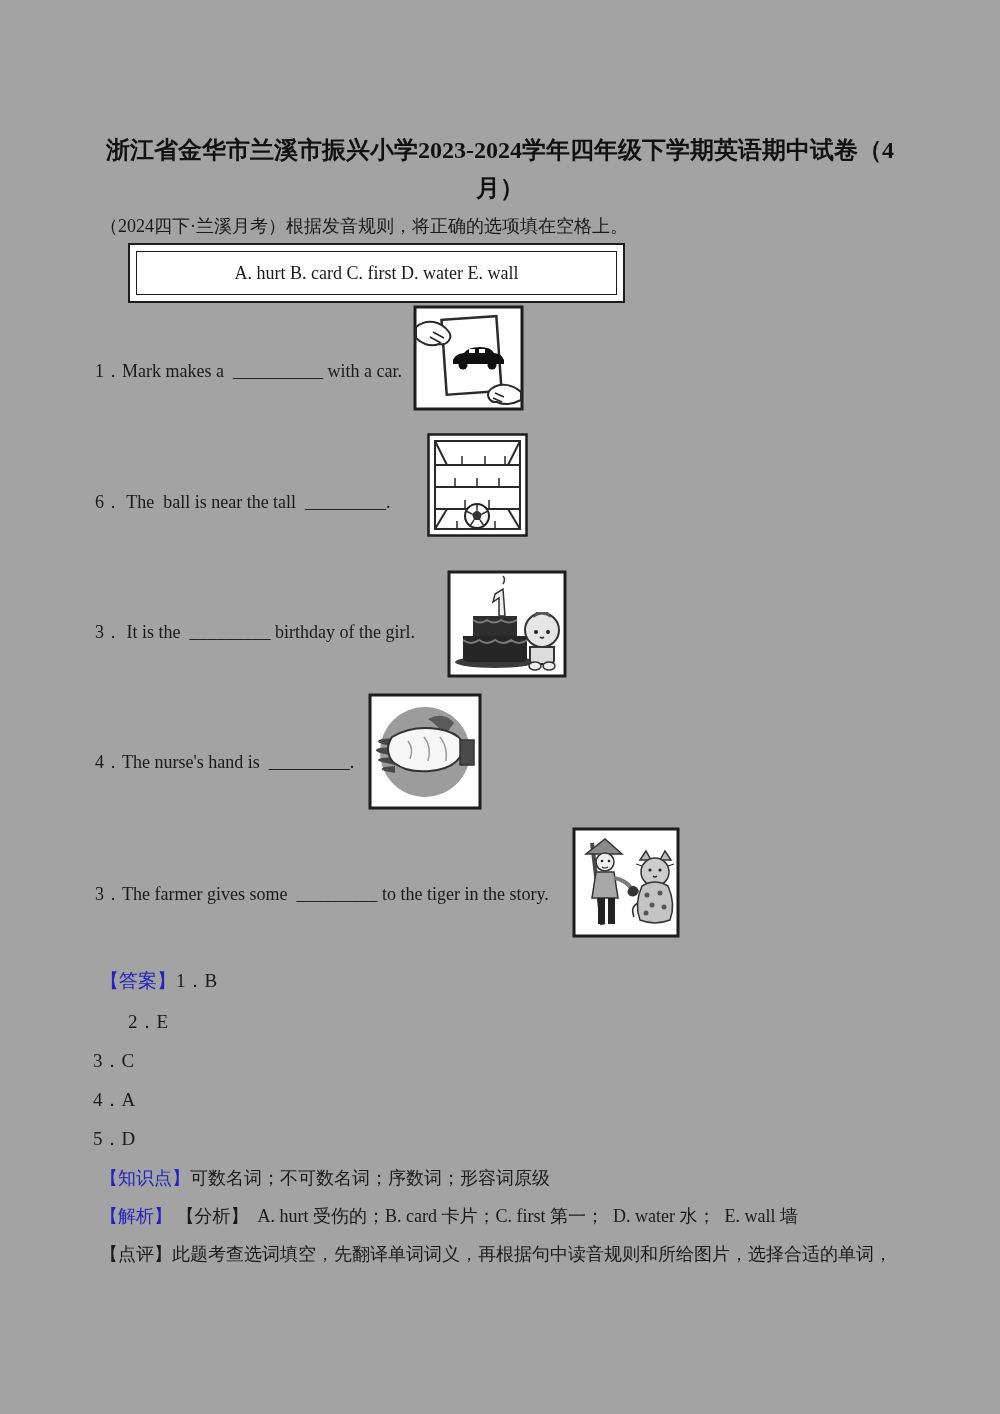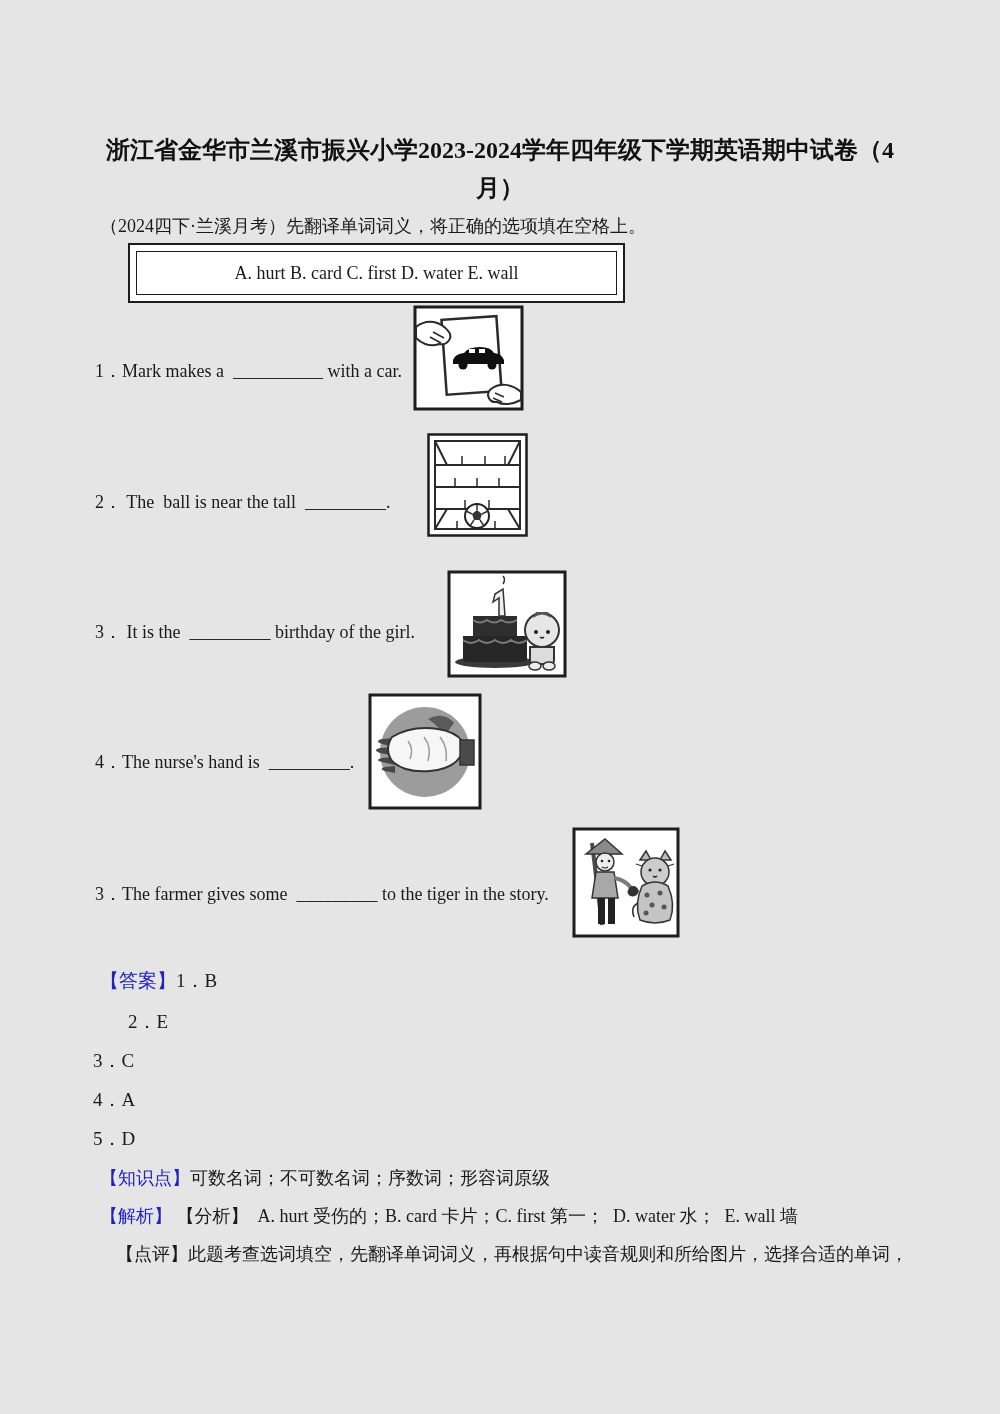--- a/index.html
+++ b/index.html
@@ -2,21 +2,21 @@
 <html style="--accent: #2222c0; --ink: #1a1a1a;"><head>
 <meta charset="utf-8">
 <style>
   :root { --accent: #2222c0; --ink: #1a1a1a; }
   * { margin: 0; padding: 0; box-sizing: border-box; }
   html, body { background: #ffffff; }
   .page {
     position: relative;
     width: 1000px;
     height: 1414px;
-    background: #e5e5e5;
+    background: #a3a3a3;
     font-family: "Liberation Serif", "DejaVu Serif", serif;
     color: var(--ink);
     overflow: hidden;
     margin: 0 auto;
   }
   .title {
     position: absolute;
     top: 131px; left: 60px; right: 60px;
     text-align: center;
     font-size: 24px;
@@ -63,21 +63,21 @@
 </head>
 <body>
 
 <div class="page">
 
   <h1 class="title">
     <span>浙江省金华市兰溪市振兴小学2023-2024学年四年级下学期英语期中试卷（4</span>
     <span>月）</span>
   </h1>
 
-  <div class="intro">（2024四下·兰溪月考）先翻译单词词义，将正确的选项填在空格上。</div>
+  <div class="intro">（2024四下·兰溪月考）根据发音规则，将正确的选项填在空格上。</div>
 
   <div class="word-bank">
     <div class="word-bank-inner">A. hurt B. card C. first D. water E. wall</div>
   </div>
 
   <div class="q-text" style="top:359px;">1．Mark makes a  __________ with a car.</div>
   <div class="q-img" style="top:305px; left:413px;">
     <svg width="111" height="106" viewBox="0 0 111 106">
       <rect x="2" y="2" width="107" height="102" fill="#ffffff" stroke="#1d1d1d" stroke-width="3"></rect>
       <g transform="rotate(-4 57 50)">
@@ -90,21 +90,21 @@
         <circle cx="50" cy="60" r="4.5" fill="#0f0f0f"></circle>
         <circle cx="79" cy="60" r="4.5" fill="#0f0f0f"></circle>
       </g>
       <path d="M3 22 C 14 13, 28 16, 36 27 C 40 33, 34 41, 26 39 C 16 43, 7 37, 3 33 Z" fill="#ffffff" stroke="#2a2a2a" stroke-width="2"></path>
       <path d="M20 27 l11 6 M17 32 l11 6" stroke="#2a2a2a" stroke-width="1.5"></path>
       <path d="M108 87 C 98 78, 86 78, 78 84 C 72 89, 76 98, 84 97 C 92 101, 102 98, 108 95 Z" fill="#ffffff" stroke="#2a2a2a" stroke-width="2"></path>
       <path d="M82 88 l9 4 M80 93 l9 4" stroke="#2a2a2a" stroke-width="1.5"></path>
     </svg>
   </div>
 
-  <div class="q-text" style="top:490px;">2． The  ball is near the tall  _________.</div>
+  <div class="q-text" style="top:490px;">6． The  ball is near the tall  _________.</div>
   <div class="q-img" style="top:433px; left:427px;">
     <svg width="101" height="104" viewBox="0 0 101 104">
       <rect x="1.5" y="1.5" width="98" height="101" fill="#ffffff" stroke="#1d1d1d" stroke-width="2.5"></rect>
       <g fill="none" stroke="#2a2a2a" stroke-width="2">
         <rect x="8" y="8" width="85" height="88"></rect>
         <path d="M8 32 H93 M8 54 H93 M8 76 H93"></path>
         <path d="M8 8 L20 32 M93 8 L81 32 M8 96 L20 76 M93 96 L81 76"></path>
         <path d="M35 32 v-9 M58 32 v-9 M78 32 v-9 M28 54 v-9 M50 54 v-9 M72 54 v-9 M38 76 v-9 M62 76 v-9 M30 96 v-8 M68 96 v-8" stroke-width="1.5"></path>
       </g>
       <circle cx="50" cy="83" r="12" fill="#ffffff" stroke="#222222" stroke-width="2"></circle>
@@ -190,15 +190,15 @@
   <p class="ans" style="top:968px; left:100px;"><span class="blue">【答案】</span><span>1．B</span></p>
   <p class="ans" style="top:1009px; left:93px;margin-left:35px;">2．E</p>
   <p class="ans" style="top:1048px; left:93px;">3．C</p>
   <p class="ans" style="top:1087px; left:93px;">4．A</p>
   <p class="ans" style="top:1126px; left:93px;">5．D</p>
 
   <p class="meta" style="top:1166px; left:100px;"><span class="blue">【知识点】</span><span>可数名词；不可数名词；序数词；形容词原级</span></p>
 
   <p class="meta" style="top:1204px; left:100px;"><span class="blue">【解析】</span><span> 【分析】</span><span>  A. hurt 受伤的；B. card 卡片；C. first 第一；  D. water 水；  E. wall 墙</span></p>
 
-  <p class="meta" style="top:1242px; left:100px;margin-left:16px;"><span>【点评】</span><span>此题考查选词填空，先翻译单词词义，再根据句中读音规则和所给图片，选择合适的单词，</span></p>
+  <p class="meta" style="top:1242px; left:100px;"><span>【点评】</span><span>此题考查选词填空，先翻译单词词义，再根据句中读音规则和所给图片，选择合适的单词，</span></p>
 
 </div>
 
 </body></html>

